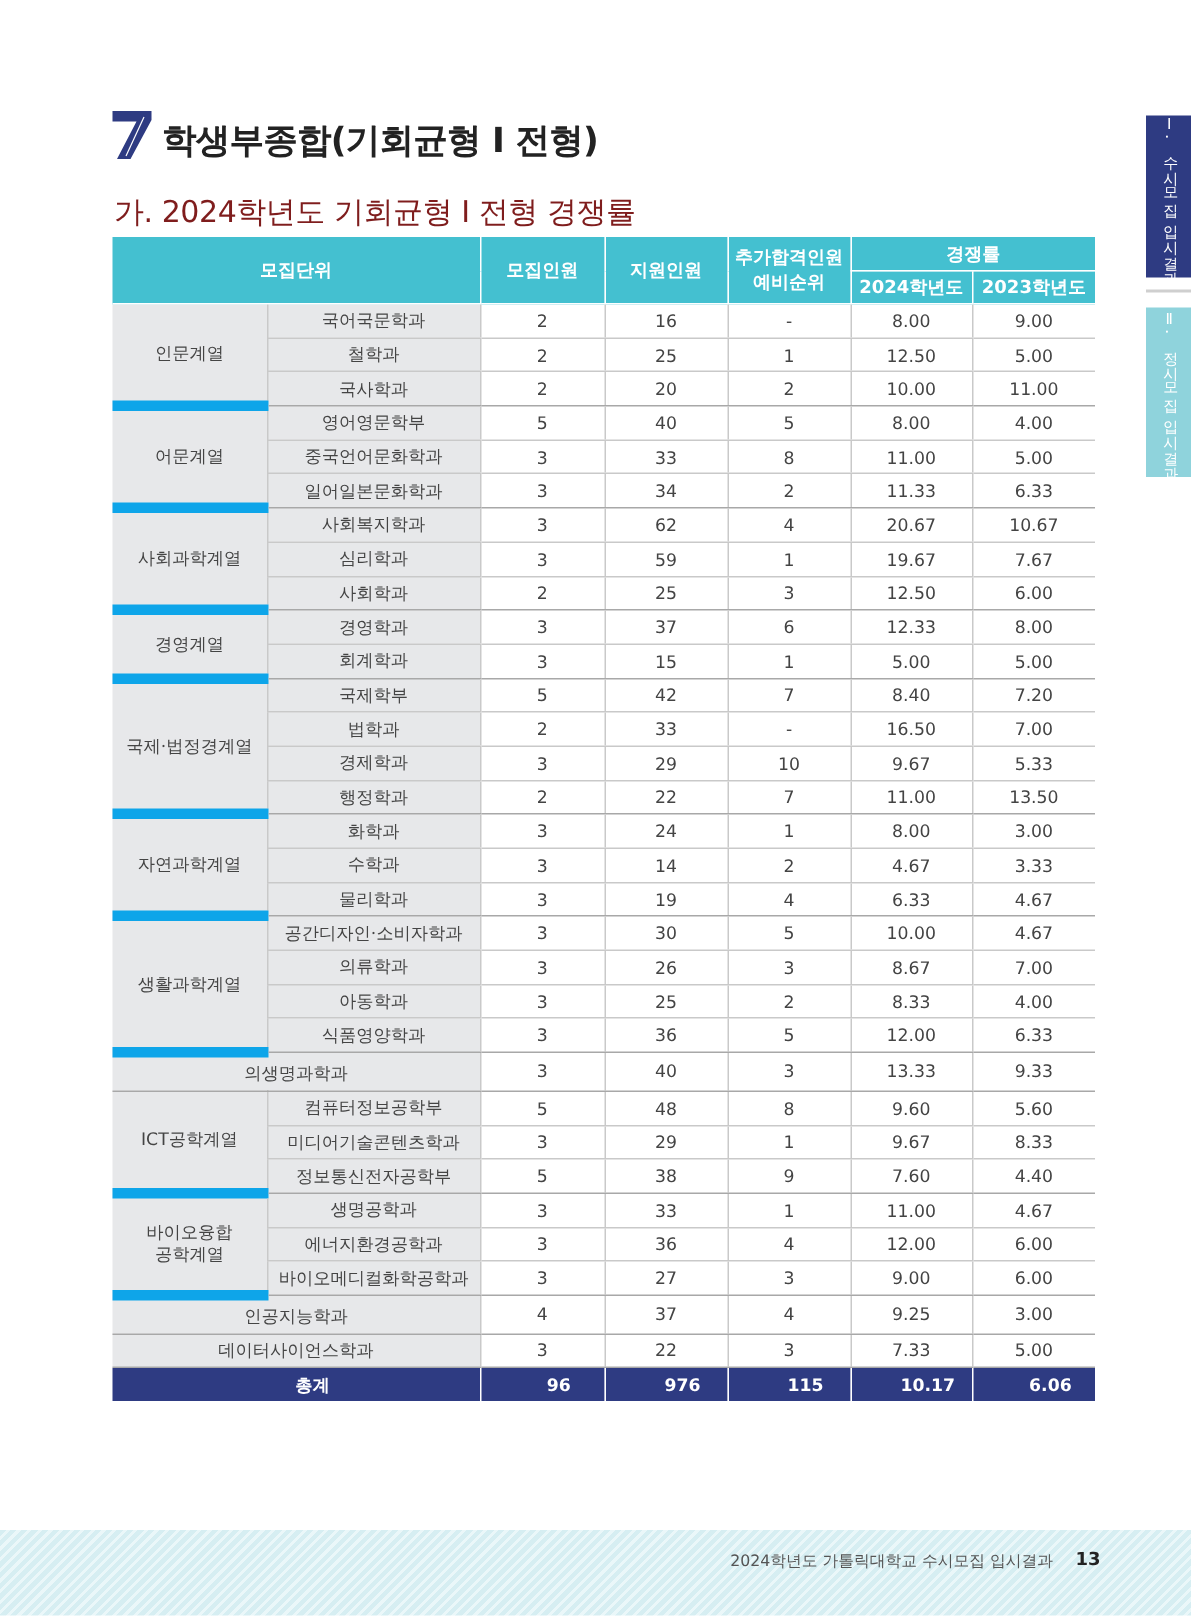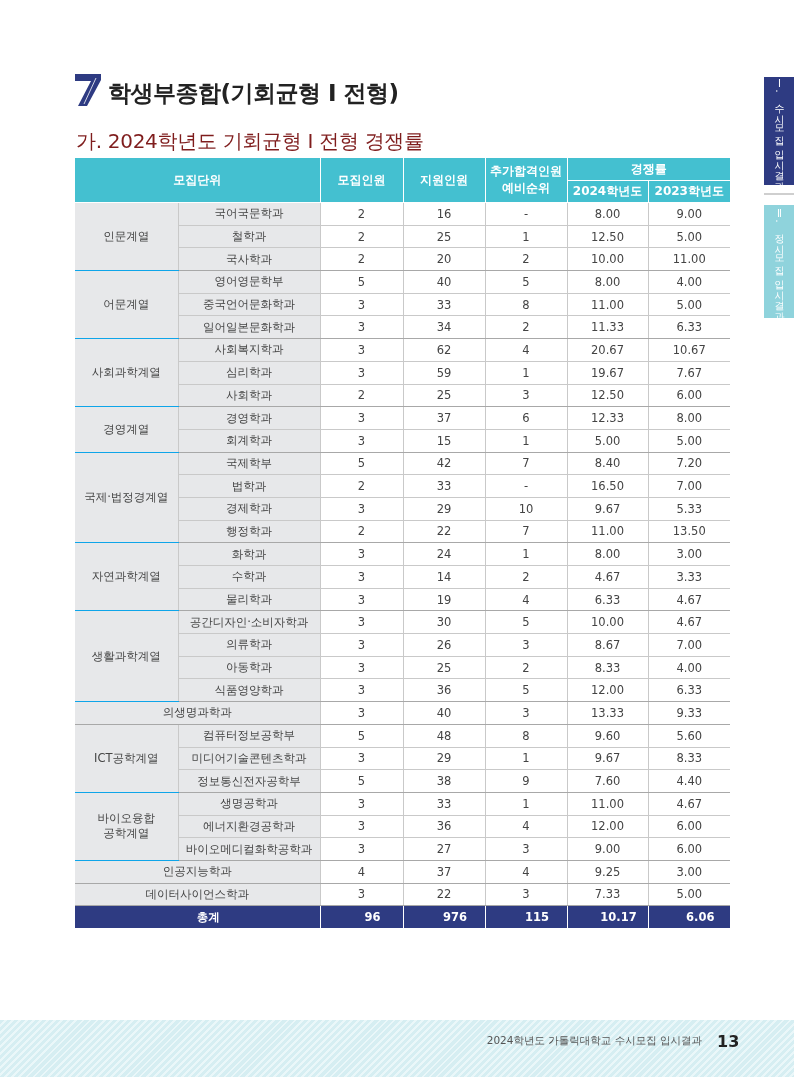--- a/index.html
+++ b/index.html
@@ -40,37 +40,37 @@
     background:#44c0d0; color:#fff; font-weight:bold; font-size:12px;
     border:1px solid #ffffff; border-top:none; padding:0; text-align:center;
   }
   table.main th.top { height:22px; }
   table.main th.low { height:21px; }
   table.main td {
     height:21.7px; padding:0; text-align:center;
     border-left:1px solid #c9c9c9; border-bottom:1px solid #c9c9c9;
     color:#444;
   }
-  table.main td.grp { background:#e7e8ea; border-bottom:1px solid #0ea5e9; }
+  table.main td.grp { background:#e7e8ea; border-bottom:7px solid #0ea5e9; }
   table.main td.dept { background:#e7e8ea; }
   table.main td.first { border-left:none; }
   table.main tr.gend td { border-bottom:1px solid #a8a8a8; }
   table.main tr.total td {
     background:#2e3b82; color:#fff; font-weight:bold; height:22px;
     border-left:1px solid #ffffff; border-bottom:none;padding-left:22px;
   }
   .footer {
     position:absolute; left:0; top:1020px; width:794px; height:57px;
     background: repeating-linear-gradient(135deg, #d6eef2 0px, #d6eef2 3px, #eaf7f9 3px, #eaf7f9 5px);
   }
   .footer-text {
     position:absolute; right:92px; top:1034px; font-size:10.5px; color:#555;
   }
   .page-num {
-    position:absolute; left:717px; top:1032px; font-size:16px; color:#222; font-weight:bold;
+    position:absolute; left:717px; top:1032px; font-size:12px; color:#222; font-weight:bold;
   }
 </style>
 </head>
 <body>
 
 <svg class="sec-num" viewBox="0 0 28 36">
   <polygon points="1,2 27,2 27,8 13,34 4,34 17,9 1,9" fill="#2e3b82"></polygon>
   <line x1="22" y1="6" x2="10" y2="32" stroke="#ffffff" stroke-width="0.8"></line>
 </svg>
 <div class="sec-title">학생부종합(기회균형 Ⅰ 전형)</div>

